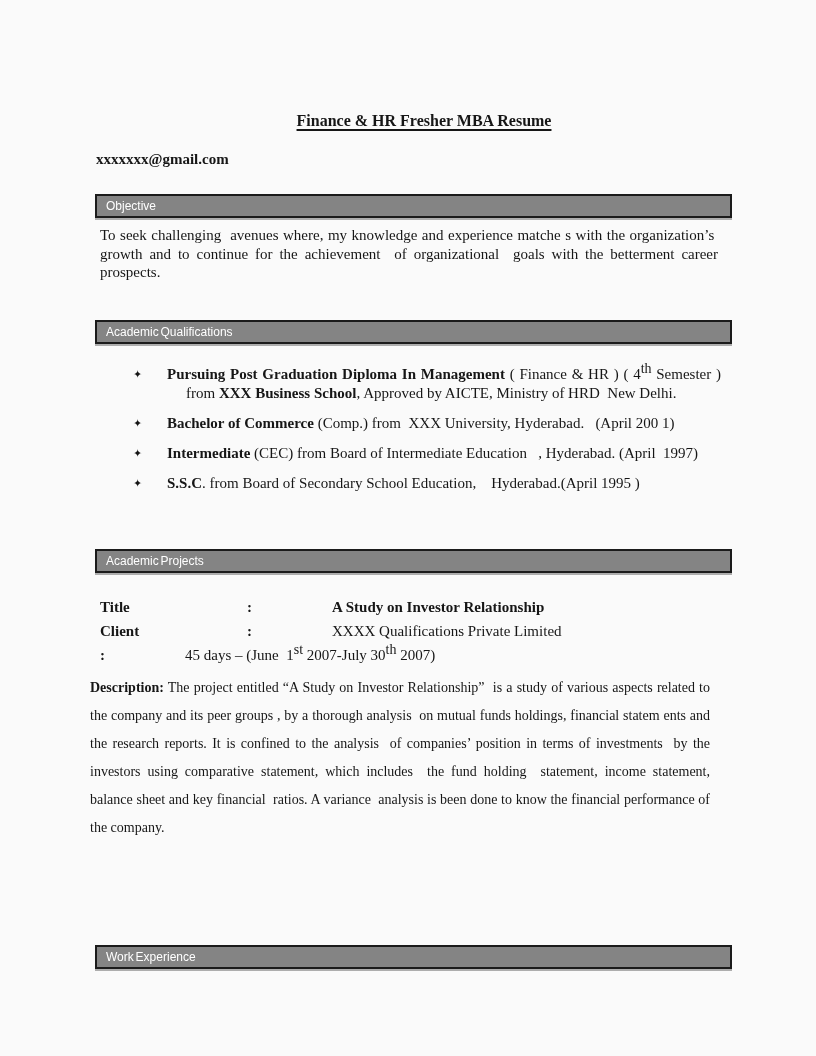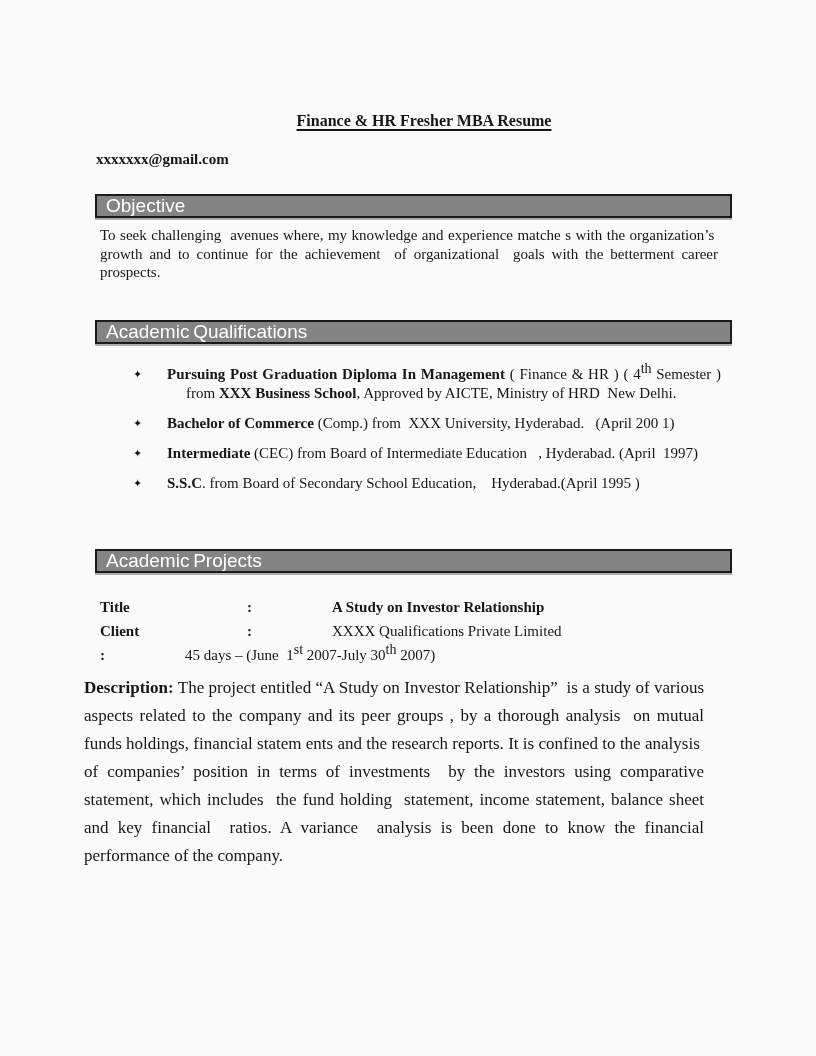--- a/index.html
+++ b/index.html
@@ -39,21 +39,21 @@
   
   .bar {
     position:absolute; left:95px; width:637px; height:24px;
     box-sizing:border-box;
     background:#848484;
     border:2px solid #1b1b1b;
     box-shadow:0 2px 0 rgba(95,95,95,0.5);
     display:flex; align-items:center;
     padding-left:9px;
     font-family:"Liberation Sans", sans-serif;
-    font-size:19px;
+    font-size:12px;
     color:#ffffff;
     word-spacing:-1.5px;
   }
   .bar-objective { top:194px; }
   .bar-aq        { top:320px; }
   .bar-ap        { top:549px; }
   .bar-we        { top:945px; }
 
   
   .objective-body {
@@ -94,22 +94,22 @@
     font-size:15px;
   }
   .prow { display:flex; height:24px; line-height:24px; }
   .plabel { width:147px; font-weight:bold; }
   .pcolon { width:45px;  font-weight:bold; }
   .pvalue { flex:1;margin-left:40px; }
   .pvalue.bold { font-weight:bold; }
 
   
   .desc {
-    position:absolute; top:674px; left:84px; width:620px;
-    font-size:17px; line-height:28px;
+    position:absolute; top:674px; left:90px; width:620px;
+    font-size:14px; line-height:28px;
     text-align:justify;
     margin:0;
   }
 </style>
 </head>
 <body>
 
 <div class="page">
 
   <h1 class="doc-title"><span class="u">Finance &amp; HR Fresher MBA Resume</span></h1>
@@ -161,14 +161,17 @@
       <span class="pvalue">XXXX Qualifications Private Limited</span>
     </div>
     <div class="prow">
       <span class="pcolon">:</span>
       <span class="pvalue"><span>45 days – (June&nbsp; 1</span><sup>st</sup><span> 2007-July 30</span><sup>th</sup><span> 2007)</span></span>
     </div>
   </div>
 
   <p class="desc"><b>Description:</b> <span>The project entitled “A Study on Investor Relationship”&nbsp; is a study of various aspects related to the company and its peer groups , by a thorough analysis&nbsp; on mutual funds holdings, financial statem ents and the research reports. It is confined to the analysis&nbsp; of companies’ position in terms of investments&nbsp; by the investors using comparative statement, which includes&nbsp; the fund holding&nbsp; statement, income statement, balance sheet and key financial&nbsp; ratios. A variance&nbsp; analysis is been done to know the financial performance of the company.</span></p>
 
+  <div class="bar bar-we">
+    <span>Work Experience</span>
+  </div>
 
 </div>
 
 </body></html>

